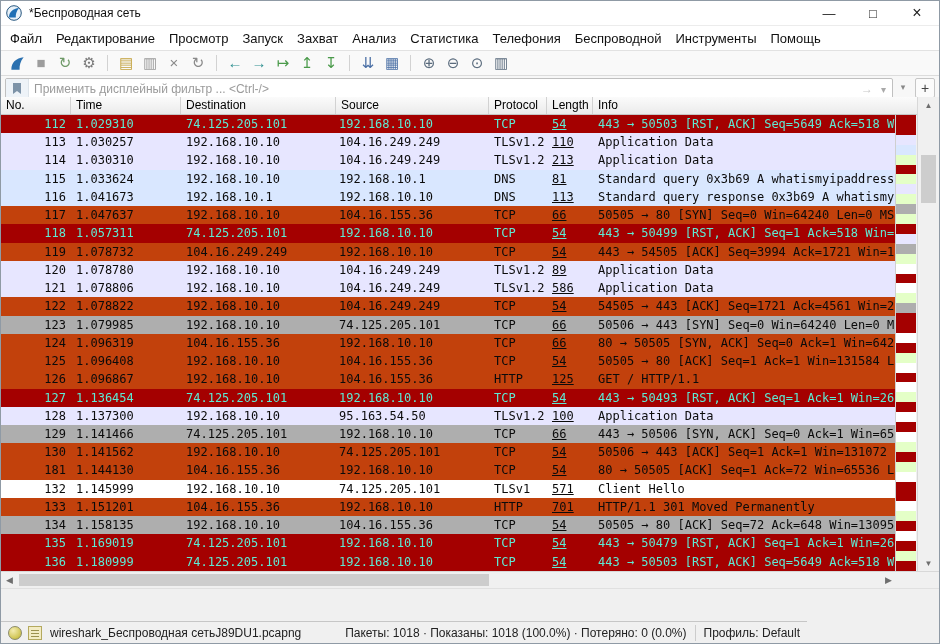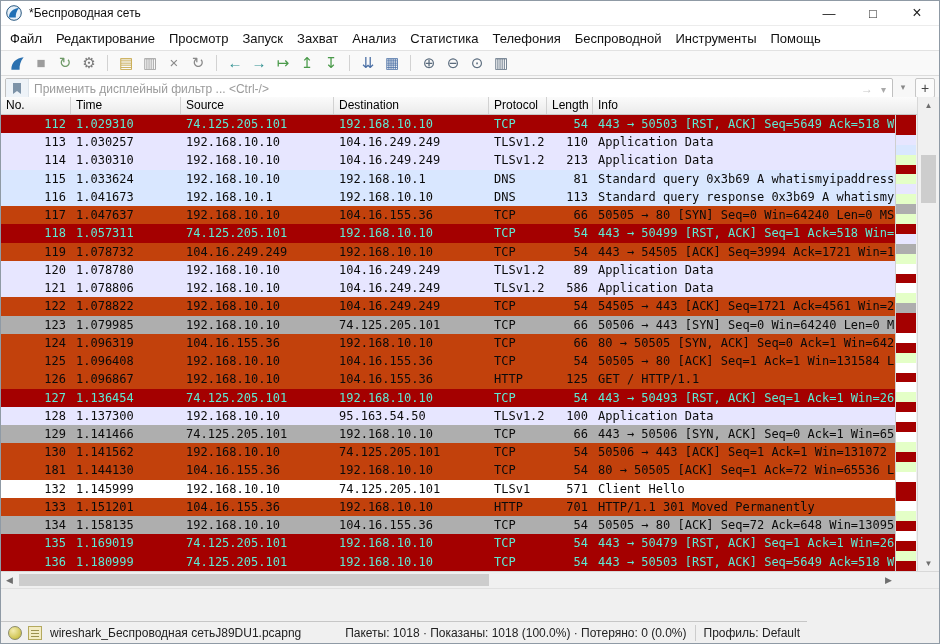--- a/index.html
+++ b/index.html
@@ -43,21 +43,21 @@
   
   .pktrows{position:absolute;top:114px;left:0;width:896px;height:456px;overflow:hidden;background:#ffffff;
     font-family:"DejaVu Sans Mono",monospace;font-size:12px;}
   .prow{display:flex;height:18.24px;line-height:18.24px;white-space:nowrap;}
   .pcell{overflow:hidden;padding:0 5px;box-sizing:border-box;}
   .c-no{width:70px;text-align:right;}
   .c-time{width:110px;}
   .c-src{width:153px;}
   .c-dst{width:155px;}
   .c-proto{width:58px;}
-  .c-len{width:46px;text-align:right;}
+  .c-len{width:46px;text-decoration:underline;}
   .c-info{flex:1;}
   .row-red{background:#a40000;color:#5eead4;}
   .row-lav{background:#e7e6ff;color:#0b0b0b;}
   .row-blue{background:#d9e7ff;color:#0b0b0b;}
   .row-green{background:#c2410c;color:#0b0b0b;}
   .row-gray{background:#aeaeae;color:#0b0b0b;}
   .row-white{background:#ffffff;color:#0b0b0b;}
 
   
   .minimap{position:absolute;top:114px;right:23px;width:20px;height:456px;display:flex;flex-direction:column;
@@ -160,22 +160,22 @@
       <span class="fapply">→</span>
       <span class="fcaret">▾</span>
     </div>
     <div class="fdrop">▾</div>
     <div class="addbtn">+</div>
   </div>
 
   <div class="pktheader">
     <div class="hcell w-no">No.</div>
     <div class="hcell w-time">Time</div>
+    <div class="hcell w-dst">Destination</div>
     <div class="hcell w-src">Source</div>
-    <div class="hcell w-dst">Destination</div>
     <div class="hcell w-proto">Protocol</div>
     <div class="hcell w-len">Length</div>
     <div class="hcell w-info">Info</div>
   </div>
 
   <div class="pktrows">
       <div class="prow row-red">
         <span class="pcell c-no">112</span>
         <span class="pcell c-time">1.029310</span>
         <span class="pcell c-src">74.125.205.101</span>

